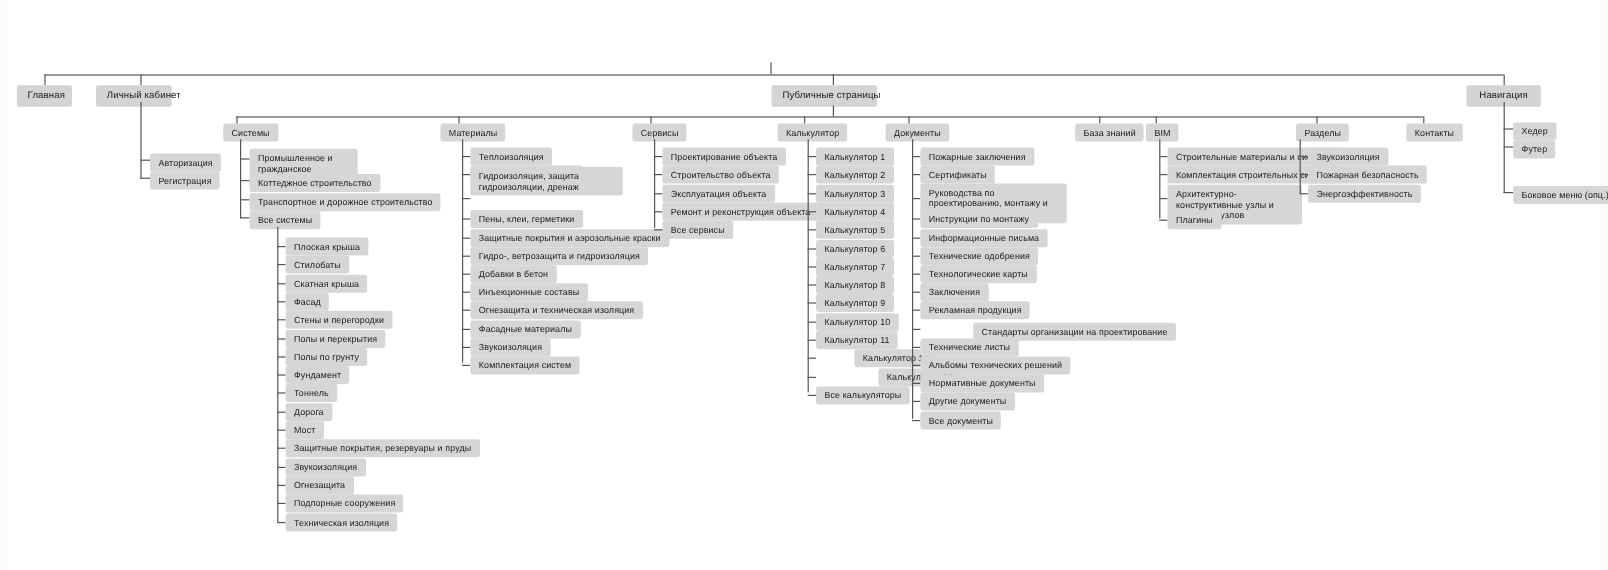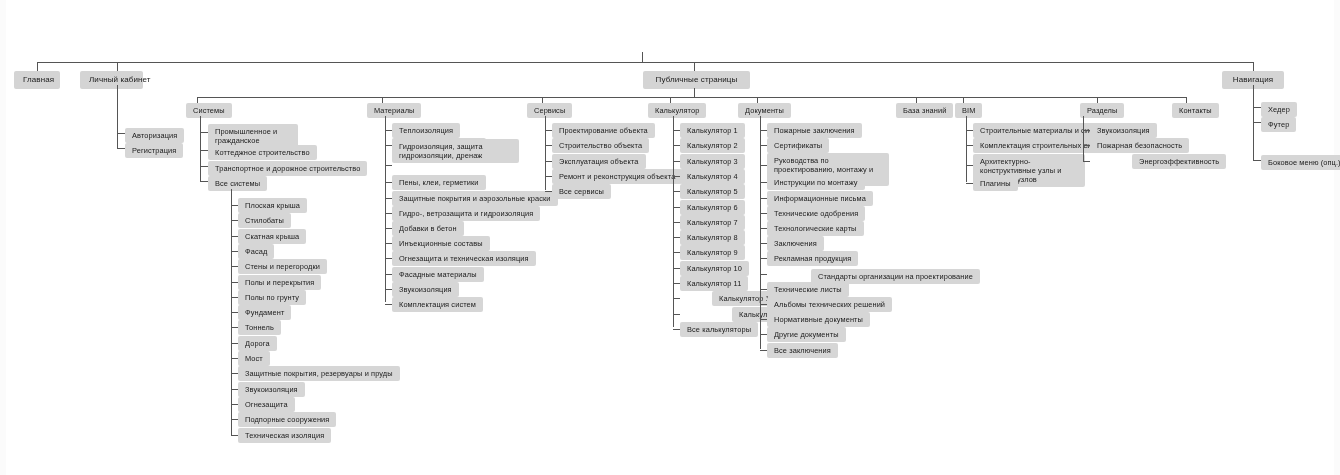--- a/index.html
+++ b/index.html
@@ -72,21 +72,21 @@
 
   <div class="line v" style="left:37px;top:62px;height:9px;"></div>
   <div class="line v" style="left:117px;top:62px;height:9px;"></div>
   <div class="line v" style="left:694px;top:62px;height:9px;"></div>
   <div class="line v" style="left:1253px;top:62px;height:9px;"></div>
 
   <div class="node lvl2" style="left:14px;top:71px;width:46px;">Главная</div>
 
   <div class="node lvl2" style="left:80px;top:71px;width:63px;">Личный кабинет</div>
 
-  <div class="node lvl2" style="left:643px;top:71px;width:107px;">Публичные страницы</div>
+  <div class="node lvl2" style="left:643px;top:71px;width:88px;">Публичные страницы</div>
 
   <div class="node lvl2" style="left:1222px;top:71px;width:62px;">Навигация</div>
 
   <div class="line v" style="left:117px;top:85px;height:64px;"></div>
   <div class="line h" style="left:117px;top:133px;width:8px;"></div>
   <div class="line h" style="left:117px;top:148px;width:8px;"></div>
   <div class="node lvl3" style="left:125px;top:128px;">Авторизация</div>
   <div class="node lvl3" style="left:125px;top:143px;">Регистрация</div>
 
   <div class="line v" style="left:1253px;top:85px;height:76px;"></div>
@@ -275,21 +275,21 @@
       <div class="node lvl3" style="left: 767px; top: 190.6px;">Информационные письма</div>
       <div class="node lvl3" style="left: 767px; top: 205.8px;">Технические одобрения</div>
       <div class="node lvl3" style="left: 767px; top: 221px;">Технологические карты</div>
       <div class="node lvl3" style="left: 767px; top: 236.2px;">Заключения</div>
       <div class="node lvl3" style="left: 767px; top: 251.4px;">Рекламная продукция</div>
       <div class="node lvl3" style="left: 767px; top: 269px; margin-left: 44px;">Стандарты организации на проектирование</div>
       <div class="node lvl3" style="left: 767px; top: 281.8px;">Технические листы</div>
       <div class="node lvl3" style="left: 767px; top: 297px;">Альбомы технических решений</div>
       <div class="node lvl3" style="left: 767px; top: 312.2px;">Нормативные документы</div>
       <div class="node lvl3" style="left: 767px; top: 327.4px;">Другие документы</div>
-      <div class="node lvl3" style="left: 767px; top: 342.6px;">Все заключения</div>
+      <div class="node lvl3" style="left: 767px; top: 342.6px;">Все документы</div>
     </div>
 
   <div class="line v" style="left:966px;top:116px;height:66px;"></div>
   <div id="bim-ticks">
       <div class="line h" style="left: 966px; top: 130px; width: 7px;"></div>
       <div class="line h" style="left: 966px; top: 145.3px; width: 7px;"></div>
       <div class="line h" style="left: 966px; top: 165.1px; width: 7px;"></div>
       <div class="line h" style="left: 966px; top: 182.6px; width: 7px;"></div>
     </div>
   <div id="bim-list">
@@ -301,16 +301,16 @@
 
   <div class="line v" style="left:1083px;top:116px;height:45px;"></div>
   <div id="razdely-ticks">
       <div class="line h" style="left: 1083px; top: 130px; width: 7px;"></div>
       <div class="line h" style="left: 1083px; top: 145.3px; width: 7px;"></div>
       <div class="line h" style="left: 1083px; top: 160.6px; width: 7px;"></div>
     </div>
   <div id="razdely-list">
       <div class="node lvl3" style="left: 1090px; top: 123px;">Звукоизоляция</div>
       <div class="node lvl3" style="left: 1090px; top: 138.3px;">Пожарная безопасность</div>
-      <div class="node lvl3" style="left: 1090px; top: 153.6px; margin-left: 42px;">Энергоэффективность</div>
+      <div class="node lvl3" style="left: 1090px; top: 153.6px;">Энергоэффективность</div>
     </div>
 
 </div>
 
 </body></html>

